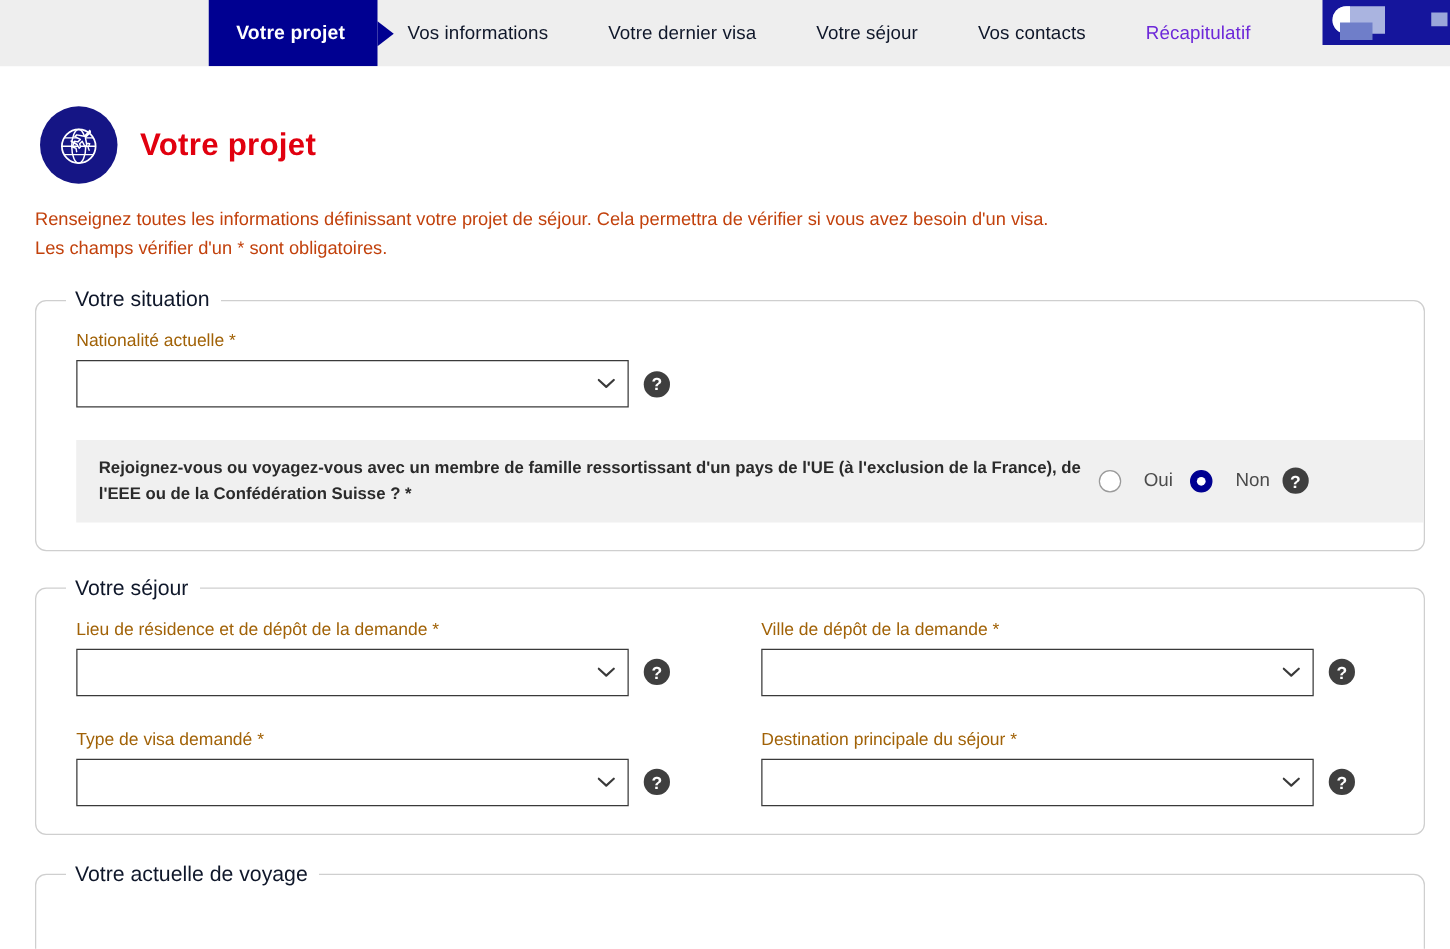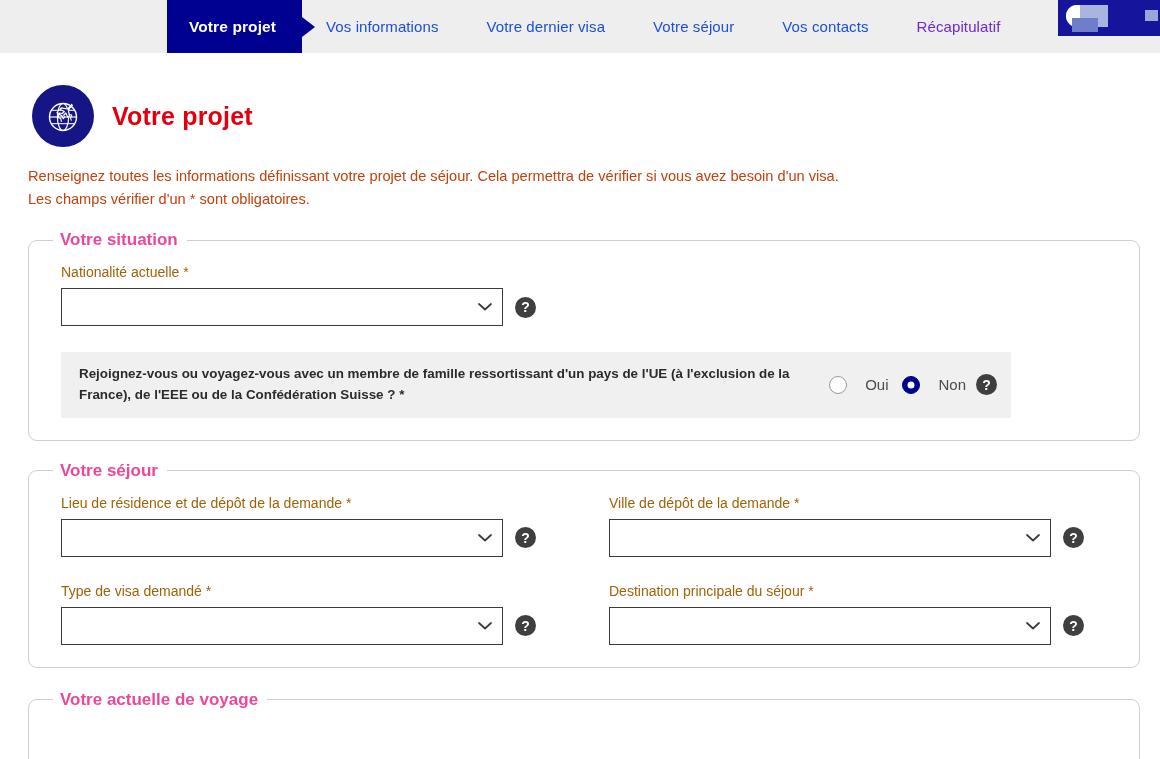--- a/index.html
+++ b/index.html
@@ -27,21 +27,21 @@
   .tab-spacer { width: 167px; flex: 0 0 167px; }
   .tab {
     display: flex;
     align-items: center;
     justify-content: center;
     padding: 0 24px;
     font-size: 15px;
     white-space: nowrap;
     position: relative;
     background: transparent;
-    color: #1d4ed8;
+    color: #0f172a;
     letter-spacing: .1px;
   }
   .tab.active {
     background: #000091;
     color: #ffffff;
     font-weight: bold;
     padding: 0 26px 0 22px;
     font-size: 15.5px;
   }
   .tab.active::after {
@@ -131,24 +131,23 @@
   
   fieldset.card {
     margin: 20px 20px 0 28px;
     border: 1px solid #cfcfcf;
     border-radius: 9px;
     padding: 10px 16px 22px 16px;
     min-width: 0;
   }
   fieldset.card > legend {
     font-size: 17px;
-    color: #ec4899;
+    color: #0f172a;
     padding: 0 9px 0 7px;
     margin-left: 8px;
-    font-weight: bold;
   }
   .card-body { padding: 4px 0 0 0; }
 
   .row2 {
     display: flex;
     gap: 0;
   }
   .col { width: 50%; padding-right: 0; }
   .col.left { padding-left: 16px; }
   .col.right { padding-left: 25px; }
@@ -213,21 +212,21 @@
   }
 
   
   .qband {
     margin: 26px 0 0 16px;
     background: #f0f0f0;
     display: flex;
     align-items: center;
     padding: 12px 14px 12px 18px;
     gap: 10px;
-    width: 950px;
+    width: 1078px;
   }
   .qband .qtext {
     font-size: 13.4px;
     font-weight: bold;
     color: #2b2b2b;
     line-height: 1.55;
     flex: 1 1 auto;
     max-width: 790px;
   }
   .radios {

